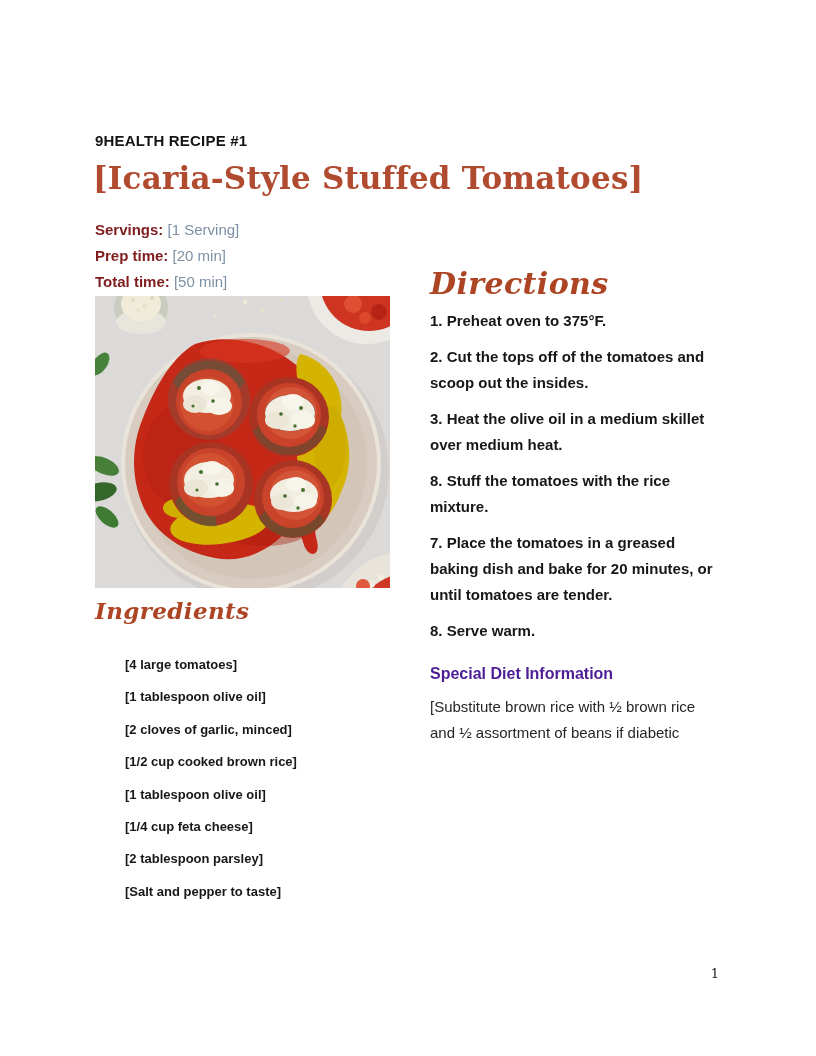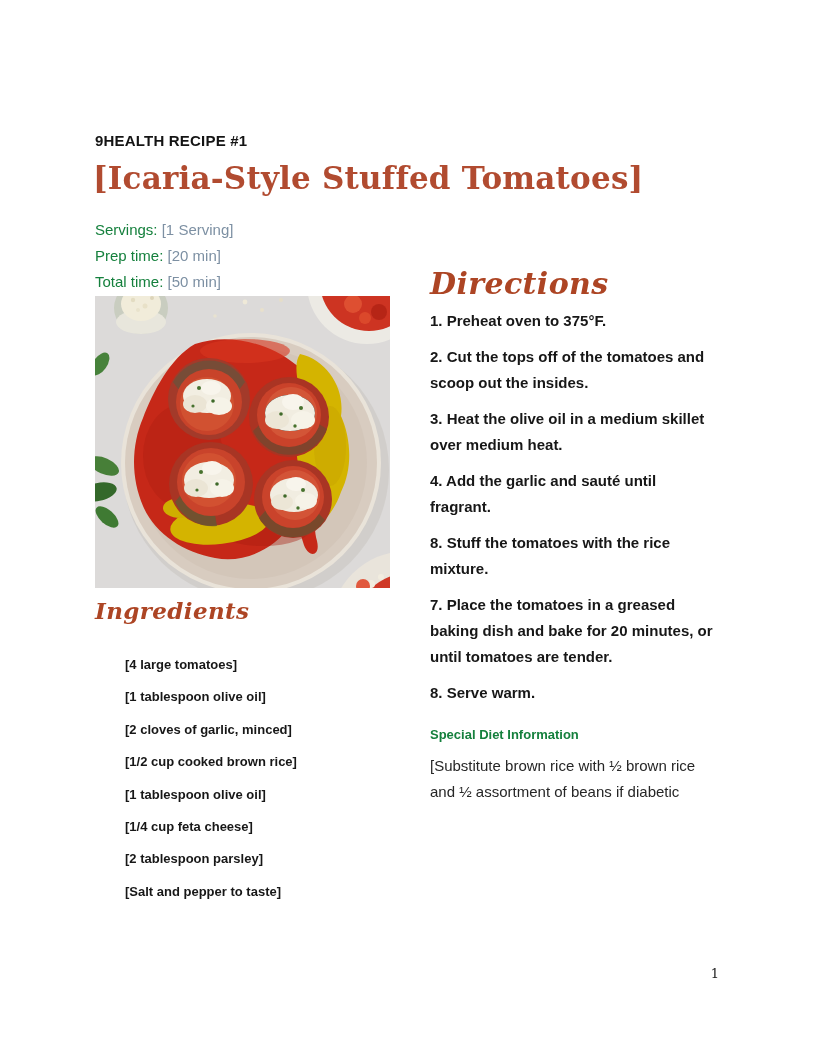--- a/index.html
+++ b/index.html
@@ -13,21 +13,21 @@
     position:absolute; left:95px; top:132px;
     font-size:15px; font-weight:bold; color:#141414; letter-spacing:0.2px;
   }
   .title {
     position:absolute; left:93px; top:158px;
     font-family:"DejaVu Serif", serif; font-weight:bold;
     font-size:31px; line-height:1.35; color:#b14b30;
     white-space:nowrap; letter-spacing:0.2px;text-align:right;
   }
   .meta { position:absolute; left:95px; top:217px; font-size:15px; line-height:25.8px; }
-  .meta-row .meta-label { font-weight:normal; color:#15803d;text-align:center; }
+  .meta-row .meta-label { font-weight:bold; color:#7f1d1d;text-align:center; }
   .meta-row .meta-value { color:#7d90a3; }
   .photo-frame { position:absolute; left:95px; top:296px; width:295px; height:292px; overflow:hidden; }
   .photo-frame svg { display:block; }
   .ingredients-heading {
     position:absolute; left:95px; top:597px;
     font-family:"DejaVu Serif", serif; font-style:italic; font-weight:bold;
     font-size:23px; color:#ad4524; letter-spacing:0.4px; padding-right:8px;
   }
   .ingredients-list {
     position:absolute; left:95px; top:649px; width:300px;
@@ -37,21 +37,21 @@
   .directions-heading {
     font-family:"DejaVu Serif", serif; font-style:italic; font-weight:bold;
     font-size:30px; line-height:31px; color:#ad4524; letter-spacing:0.4px;
     margin-bottom:9px;
   }
   .step {
     font-size:15px; font-weight:bold; color:#171717;
     line-height:26px; margin-bottom:10px;
   }
   .sdi-heading {
-    font-size:13px; font-weight:bold; color:#15803d;
+    font-size:16px; font-weight:bold; color:#4c1d95;
     margin-top:21px; margin-bottom:11px;
   }
   .sdi-text { font-size:15px; line-height:26px; color:#262626; }
   .page-number {
     position:absolute; left:703px; top:966px; width:24px; text-align:center;
     font-family:"DejaVu Serif", serif; font-size:13px; color:#1c1c1c;
   }
 </style>
 </head>
 <body>
@@ -228,21 +228,20 @@
     <div>[1/4 cup feta cheese]</div>
     <div>[2 tablespoon parsley]</div>
     <div>[Salt and pepper to taste]</div>
   </div>
 
   <div class="right-col">
     <h2 class="directions-heading">Directions</h2>
     <p class="step">1. Preheat oven to 375°F.</p>
     <p class="step">2. Cut the tops off of the tomatoes and scoop out the insides.</p>
     <p class="step">3. Heat the olive oil in a medium skillet over medium heat.</p>
-    <p class="step">4. Add the garlic and sauté until fragrant.</p>
     <p class="step">8. Stuff the tomatoes with the rice mixture.</p>
     <p class="step">7. Place the tomatoes in a greased baking dish and bake for 20 minutes, or until tomatoes are tender.</p>
     <p class="step">8. Serve warm.</p>
     <h3 class="sdi-heading">Special Diet Information</h3>
     <p class="sdi-text">[Substitute brown rice with ½ brown rice and ½ assortment of beans if diabetic</p>
   </div>
 
   <div class="page-number">1</div>
 
 </div>

